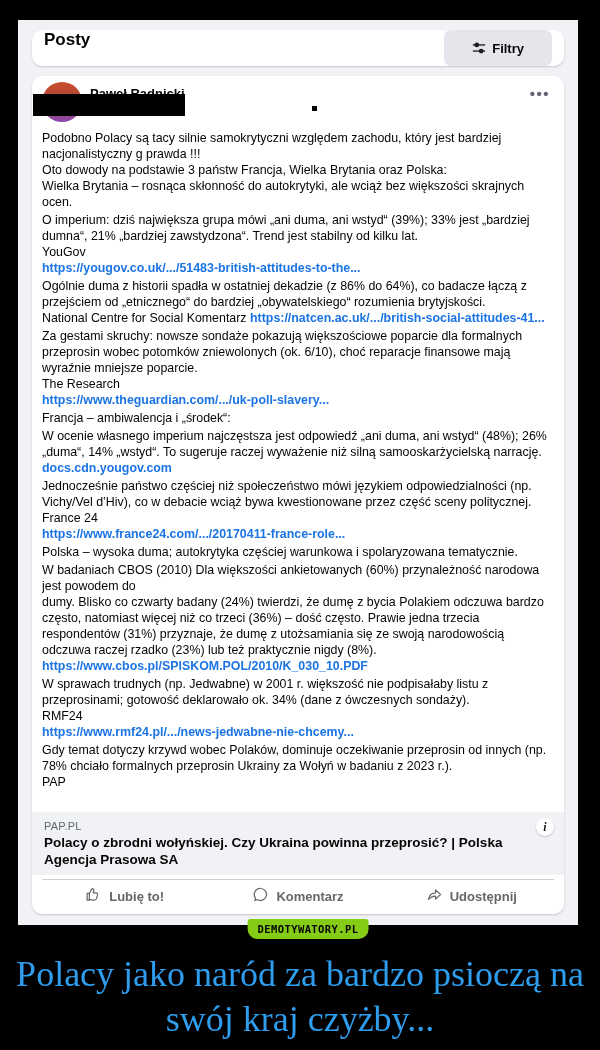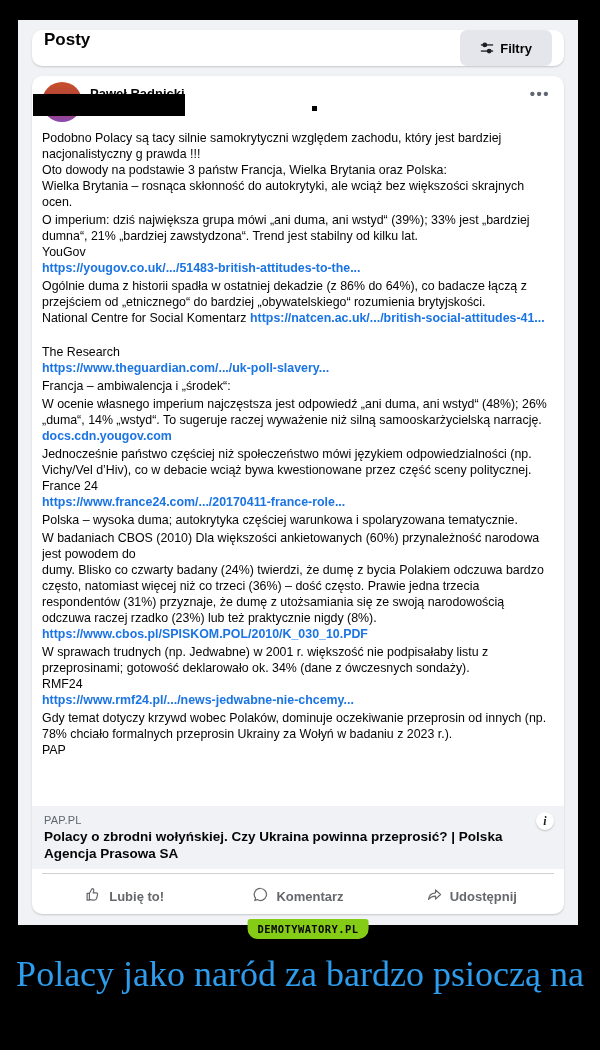--- a/index.html
+++ b/index.html
@@ -19,21 +19,21 @@
     box-sizing:border-box;
   }
   
   .header-card{
     height:36px;display:flex;justify-content:space-between;
     padding:0 12px;margin-bottom:10px;
   }
   .feed-title{font-size:17px;font-weight:700;color:#050505;}
   .filter-btn{
     display:flex;align-items:center;gap:6px;border:none;cursor:pointer;
-    background:#e4e6eb;border-radius:7px;padding:5px 20px;
+    background:#e4e6eb;border-radius:7px;padding:5px 28px;
     font-family:inherit;font-size:13px;font-weight:600;color:#050505;
   }
   .filter-ico{display:flex;align-items:center;}
   
   .post-card{
     height:838px;display:flex;flex-direction:column;
     padding:8px 0 4px;position:relative;
   }
   .post-header{position:relative;height:46px;margin:0 10px;flex:none;}
   .avatar{
@@ -71,21 +71,21 @@
     font-size:12px;color:#1c1e21;display:flex;align-items:center;justify-content:center;
   }
   .preview-domain{
     font-size:11px;line-height:14px;color:#606770;letter-spacing:.2px;
   }
   .preview-title{
     font-size:13.5px;line-height:17px;font-weight:600;color:#050505;margin-top:1px;
   }
   .divider{border-top:1px solid #ced0d4;margin:4px 10px 0;flex:none;}
   
-  .actions{flex:none;display:flex;height:28px;margin:8px 6px 0;}
+  .actions{flex:none;display:flex;height:28px;margin:2px 6px 0;}
   .action-btn{
     flex:1;display:flex;align-items:center;justify-content:center;gap:7px;
     background:none;border:none;cursor:pointer;border-radius:4px;
     font-family:inherit;font-size:13px;font-weight:600;color:#65676b;
   }
   .action-btn svg{flex:none;}
   
   .wm{
     position:absolute;top:919px;left:50%;transform:translateX(-50%);
     background:#84cc16;color:#050505;padding:0 10px;height:20px;line-height:20px;
@@ -128,21 +128,21 @@
       <div class="author">Paweł Radnicki</div>
       <div class="censor-main"></div>
       <div class="censor-dot"></div>
       <div class="menu"><span>•••</span></div>
     </div>
 
     <div class="post-text">
         <p><span>Podobno Polacy są tacy silnie samokrytyczni względem zachodu, który jest bardziej nacjonalistyczny g prawda !!!</span><br><span>Oto dowody na podstawie 3 państw Francja, Wielka Brytania oraz Polska:</span><br><span>Wielka Brytania – rosnąca skłonność do autokrytyki, ale wciąż bez większości skrajnych ocen.</span></p>
         <p><span>O imperium: dziś największa grupa mówi „ani duma, ani wstyd“ (39%); 33% jest „bardziej dumna“, 21% „bardziej zawstydzona“. Trend jest stabilny od kilku lat.</span><br><span>YouGov</span><br><span class="plink">https://yougov.co.uk/.../51483-british-attitudes-to-the...</span></p>
         <p><span>Ogólnie duma z historii spadła w ostatniej dekadzie (z 86% do 64%), co badacze łączą z przejściem od „etnicznego“ do bardziej „obywatelskiego“ rozumienia brytyjskości.</span><br><span>National Centre for Social Komentarz </span><span class="plink">https://natcen.ac.uk/.../british-social-attitudes-41...</span></p>
-        <p><br><span>The Research</span><br><span class="plink">https://www.theguardian.com/.../uk-poll-slavery...</span></p>
+        <p><span>Za gestami skruchy: nowsze sondaże pokazują większościowe poparcie dla formalnych przeprosin wobec potomków zniewolonych (ok. 6/10), choć reparacje finansowe mają wyraźnie mniejsze poparcie.</span><br><span>The Research</span><br><span class="plink">https://www.theguardian.com/.../uk-poll-slavery...</span></p>
         <p><span>Francja – ambiwalencja i „środek“:</span></p>
         <p><span>W ocenie własnego imperium najczęstsza jest odpowiedź „ani duma, ani wstyd“ (48%); 26% „duma“, 14% „wstyd“. To sugeruje raczej wyważenie niż silną samooskarżycielską narrację.</span><br><span class="plink">docs.cdn.yougov.com</span><br></p>
         <p><span>Jednocześnie państwo częściej niż społeczeństwo mówi językiem odpowiedzialności (np. Vichy/Vel d’Hiv), co w debacie wciąż bywa kwestionowane przez część sceny politycznej.</span><br><span>France 24</span><br><span class="plink">https://www.france24.com/.../20170411-france-role...</span></p>
         <p><span>Polska – wysoka duma; autokrytyka częściej warunkowa i spolaryzowana tematycznie.</span></p>
         <p><span>W badaniach CBOS (2010) Dla większości ankietowanych (60%) przynależność narodowa jest powodem do</span><br><span>dumy. Blisko co czwarty badany (24%) twierdzi, że dumę z bycia Polakiem odczuwa bardzo często, natomiast więcej niż co trzeci (36%) – dość często. Prawie jedna trzecia respondentów (31%) przyznaje, że dumę z utożsamiania się ze swoją narodowością odczuwa raczej rzadko (23%) lub też praktycznie nigdy (8%).</span><br><span class="plink">https://www.cbos.pl/SPISKOM.POL/2010/K_030_10.PDF</span></p>
         <p><span>W sprawach trudnych (np. Jedwabne) w 2001 r. większość nie podpisałaby listu z przeprosinami; gotowość deklarowało ok. 34% (dane z ówczesnych sondaży).</span><br><span>RMF24</span><br><span class="plink">https://www.rmf24.pl/.../news-jedwabne-nie-chcemy...</span></p>
         <p><span>Gdy temat dotyczy krzywd wobec Polaków, dominuje oczekiwanie przeprosin od innych (np. 78% chciało formalnych przeprosin Ukrainy za Wołyń w badaniu z 2023 r.).</span><br><span>PAP</span><br></p>
       </div>
 
     <div class="preview">
@@ -179,13 +179,14 @@
         <span>Udostępnij</span>
       </button>
     </div>
   </div>
 </div>
 
 <div class="wm">DEMOTYWATORY.PL</div>
 
 <div class="caption">
   <div>Polacy jako naród za bardzo psioczą na</div>
+  <div>swój kraj czyżby...</div>
 </div>
 
 </body></html>

